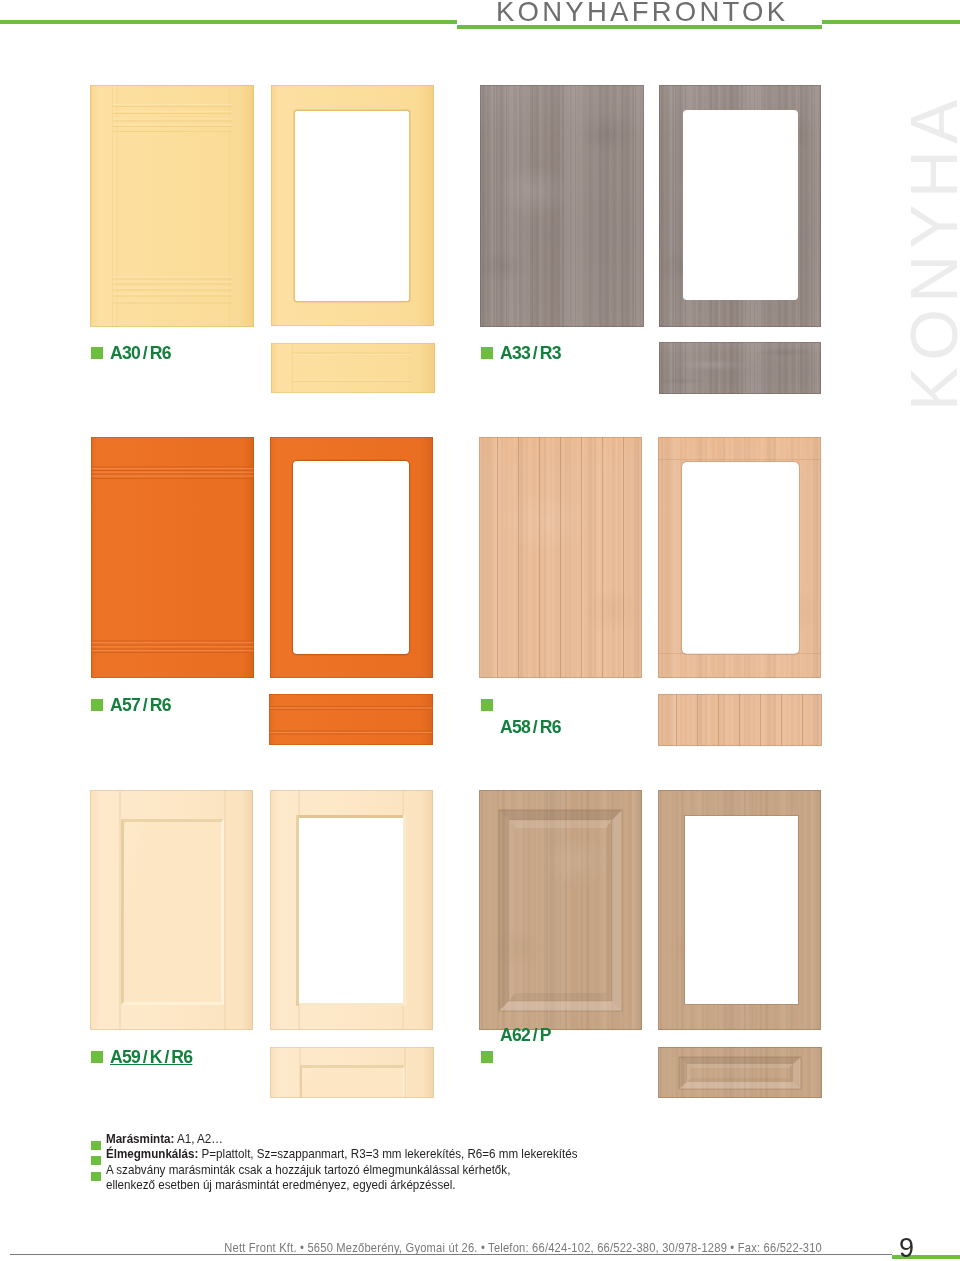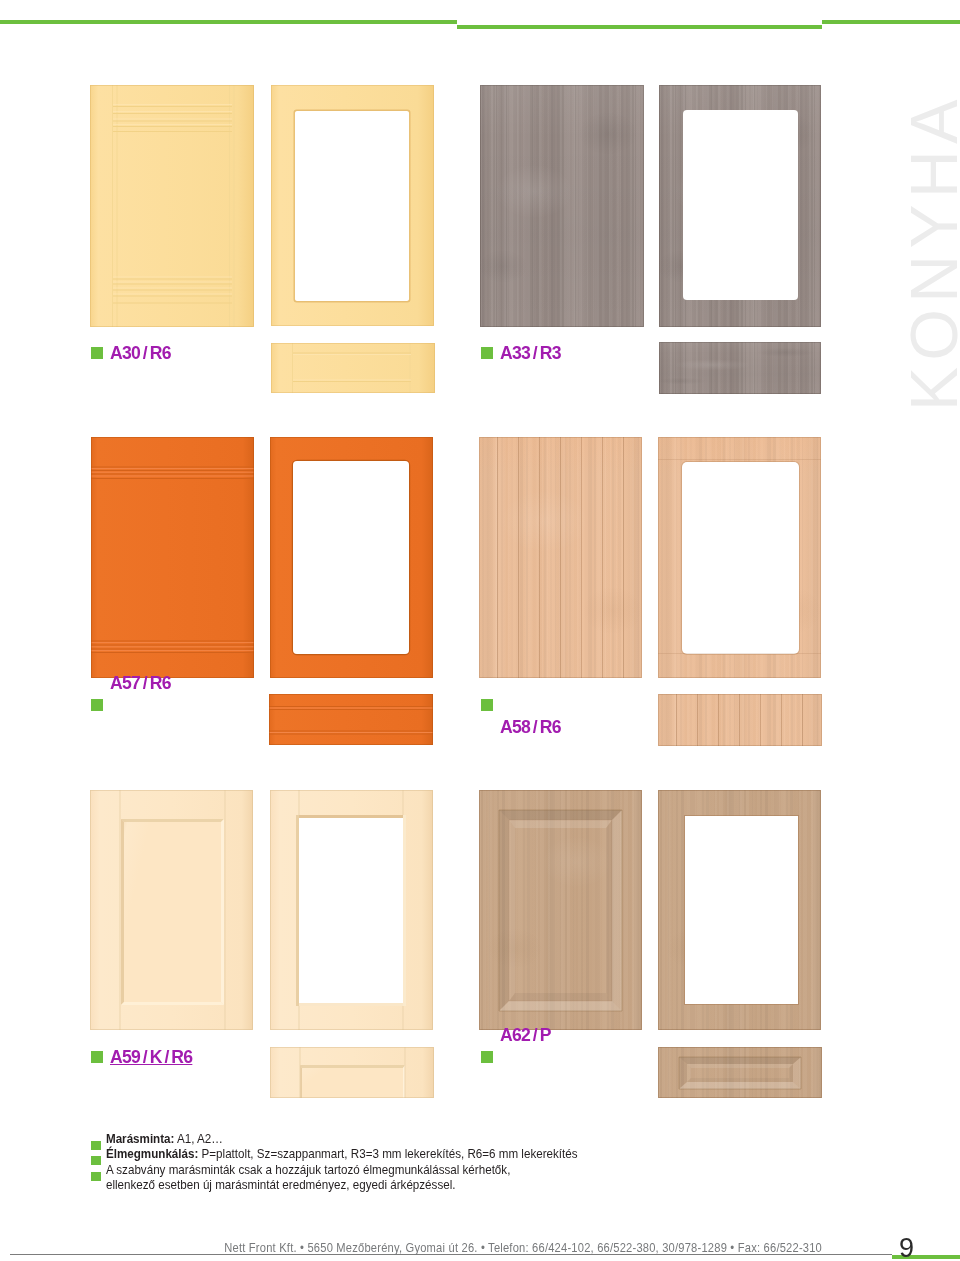--- a/index.html
+++ b/index.html
@@ -15,21 +15,21 @@
     font-size:27.5px;color:#6D6E70;letter-spacing:3.25px;line-height:26px;white-space:nowrap;}
 
   
   .side-tab{position:absolute;left:901px;top:411px;
      transform:rotate(-90deg);transform-origin:0 0;
      font-size:66px;letter-spacing:6.5px;color:#ECECEC;line-height:66px;white-space:nowrap;}
 
   
   .prod{position:absolute;}
   .piece{position:absolute;overflow:hidden;}
-  .label{position:absolute;font-weight:bold;font-size:17.6px;color:#a21caf;letter-spacing:-0.75px;white-space:nowrap;}
+  .label{position:absolute;font-weight:bold;font-size:17.6px;color:#15803d;letter-spacing:-0.75px;white-space:nowrap;}
   .sq{position:absolute;width:12px;height:12px;background:#6CBF3E;}
 
   .vgrooves{position:absolute;left:0;top:0;right:0;bottom:0;
     background-image:repeating-linear-gradient(90deg,
       rgba(255,255,255,0) 0px,rgba(255,255,255,0) 17.4px,
       rgba(255,255,255,.14) 17.8px,rgba(255,255,255,.14) 18.4px,
       rgba(135,85,45,.27) 18.4px,rgba(135,85,45,.27) 19.1px,
       rgba(255,255,255,0) 19.0px,rgba(255,255,255,0) 21px);}
   .rp{position:absolute;left:0;top:0;}
   .woodv{position:absolute;left:0;top:0;right:0;bottom:0;pointer-events:none;}
@@ -64,20 +64,21 @@
   .foot-page{position:absolute;left:899px;top:1235px;font-size:27px;color:#2b2b2b;line-height:27px;}
 </style>
 </head>
 <body>
 
 <div class="page">
 
   <div class="hdr-rule-left"></div>
   <div class="hdr-rule-mid"></div>
   <div class="hdr-rule-right"></div>
+  <div class="hdr-title">KONYHAFRONTOK</div>
   <div class="side-tab">KONYHA</div>
 
   <div class="prod">
     <svg class="piece" style="left:90px;top:85px;" width="164" height="242" viewBox="0 0 164 242">
       <defs>
         <linearGradient id="gy" x1="0" y1="0" x2="1" y2="0">
           <stop offset="0" stop-color="#F8D58C"></stop>
             <stop offset="0.05" stop-color="#FDE0A2"></stop>
           <stop offset="0.45" stop-color="#FCDE9C"></stop>
             <stop offset="0.9" stop-color="#FADB96"></stop>
@@ -208,21 +209,21 @@
           <path d="M0 40H164"></path>
       </g>
       <g stroke="#F4874A" stroke-width="0.9" fill="none">
         <path d="M0 14H164"></path>
           <path d="M0 38.5H164"></path>
       </g>
       <rect x="0.4" y="0.4" width="163.2" height="50.2" fill="none" stroke="#B9540F" stroke-width="0.8" opacity="0.6"></rect>
     </svg>
 
     <div class="sq" style="left:91px;top:699px;"></div>
-    <div class="label" style="left:110px;top:673px;">A57 / R6</div>
+    <div class="label" style="left:110px;top:695px;">A57 / R6</div>
   </div>
 
   <div class="prod">
     <div class="piece gx-beech" style="left:479px;top:437px;width:163px;height:241px;background-color:#EDC09C;box-shadow:inset 0 0 0 1px rgba(160,110,70,.3);">
       <div class="woodv wv-beech"></div>
       <div class="vgrooves"></div>
     </div>
     <div class="piece gx-beech" style="left:658px;top:437px;width:163px;height:241px;background-color:#EDC09C;box-shadow:inset 0 0 0 1px rgba(160,110,70,.3);">
       <div class="woodv wv-beech"></div>
       <div style="position:absolute;left:24px;top:25px;width:117px;height:192px;background:#fff;border-radius:5px;box-shadow:0 0 0 1px rgba(190,140,95,.45);"></div>

